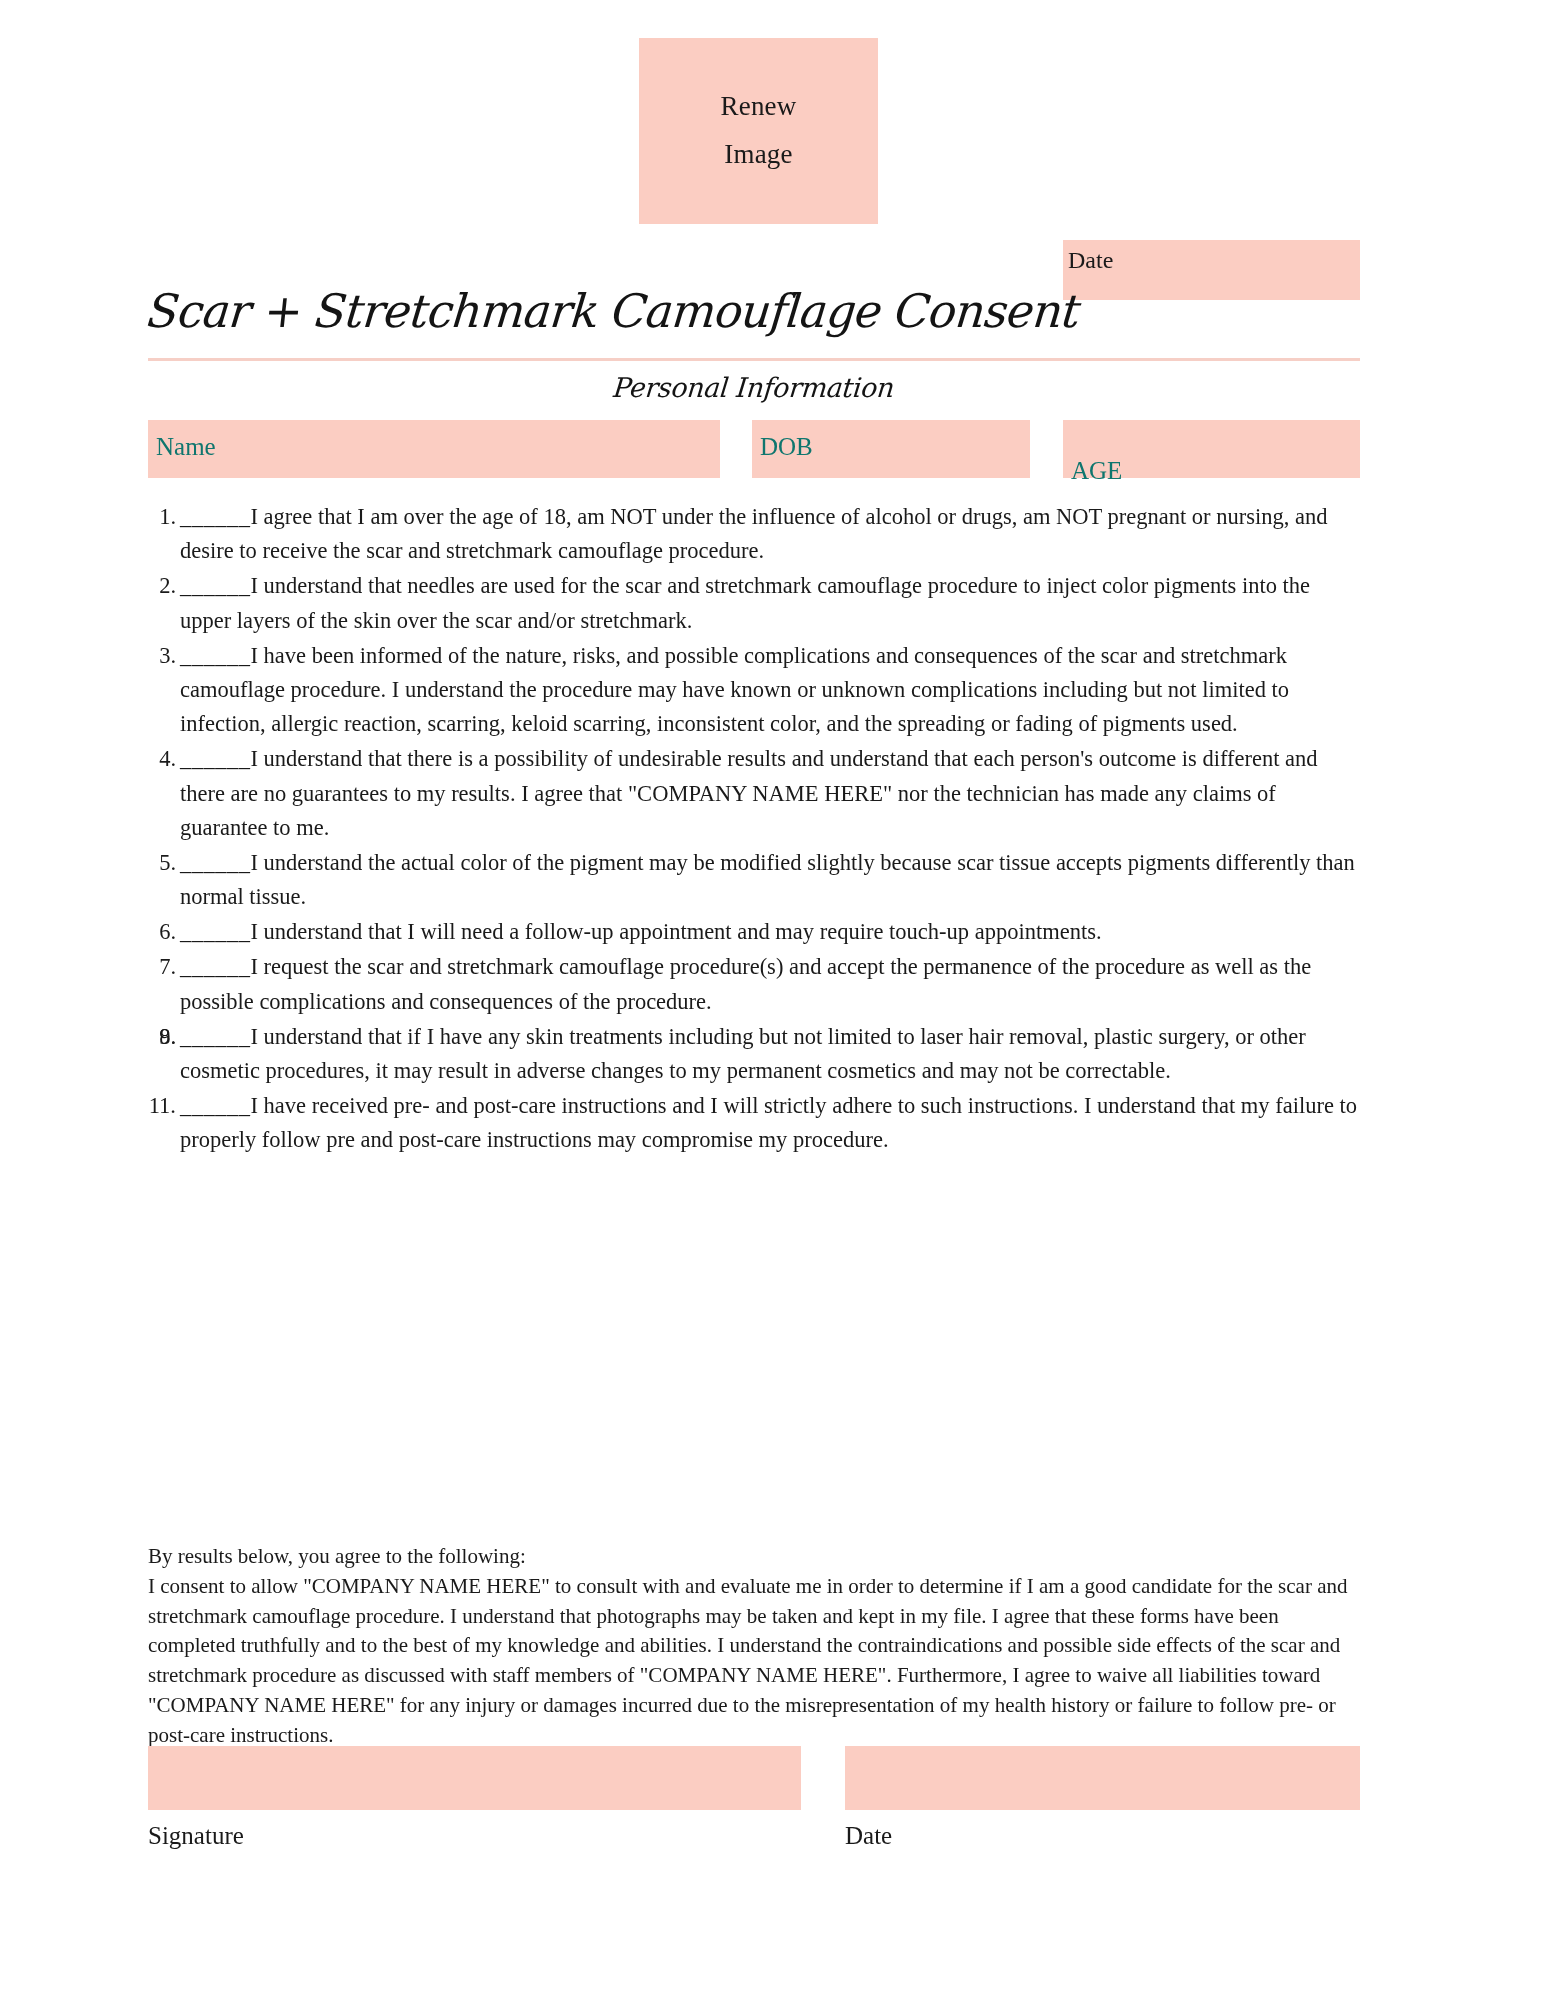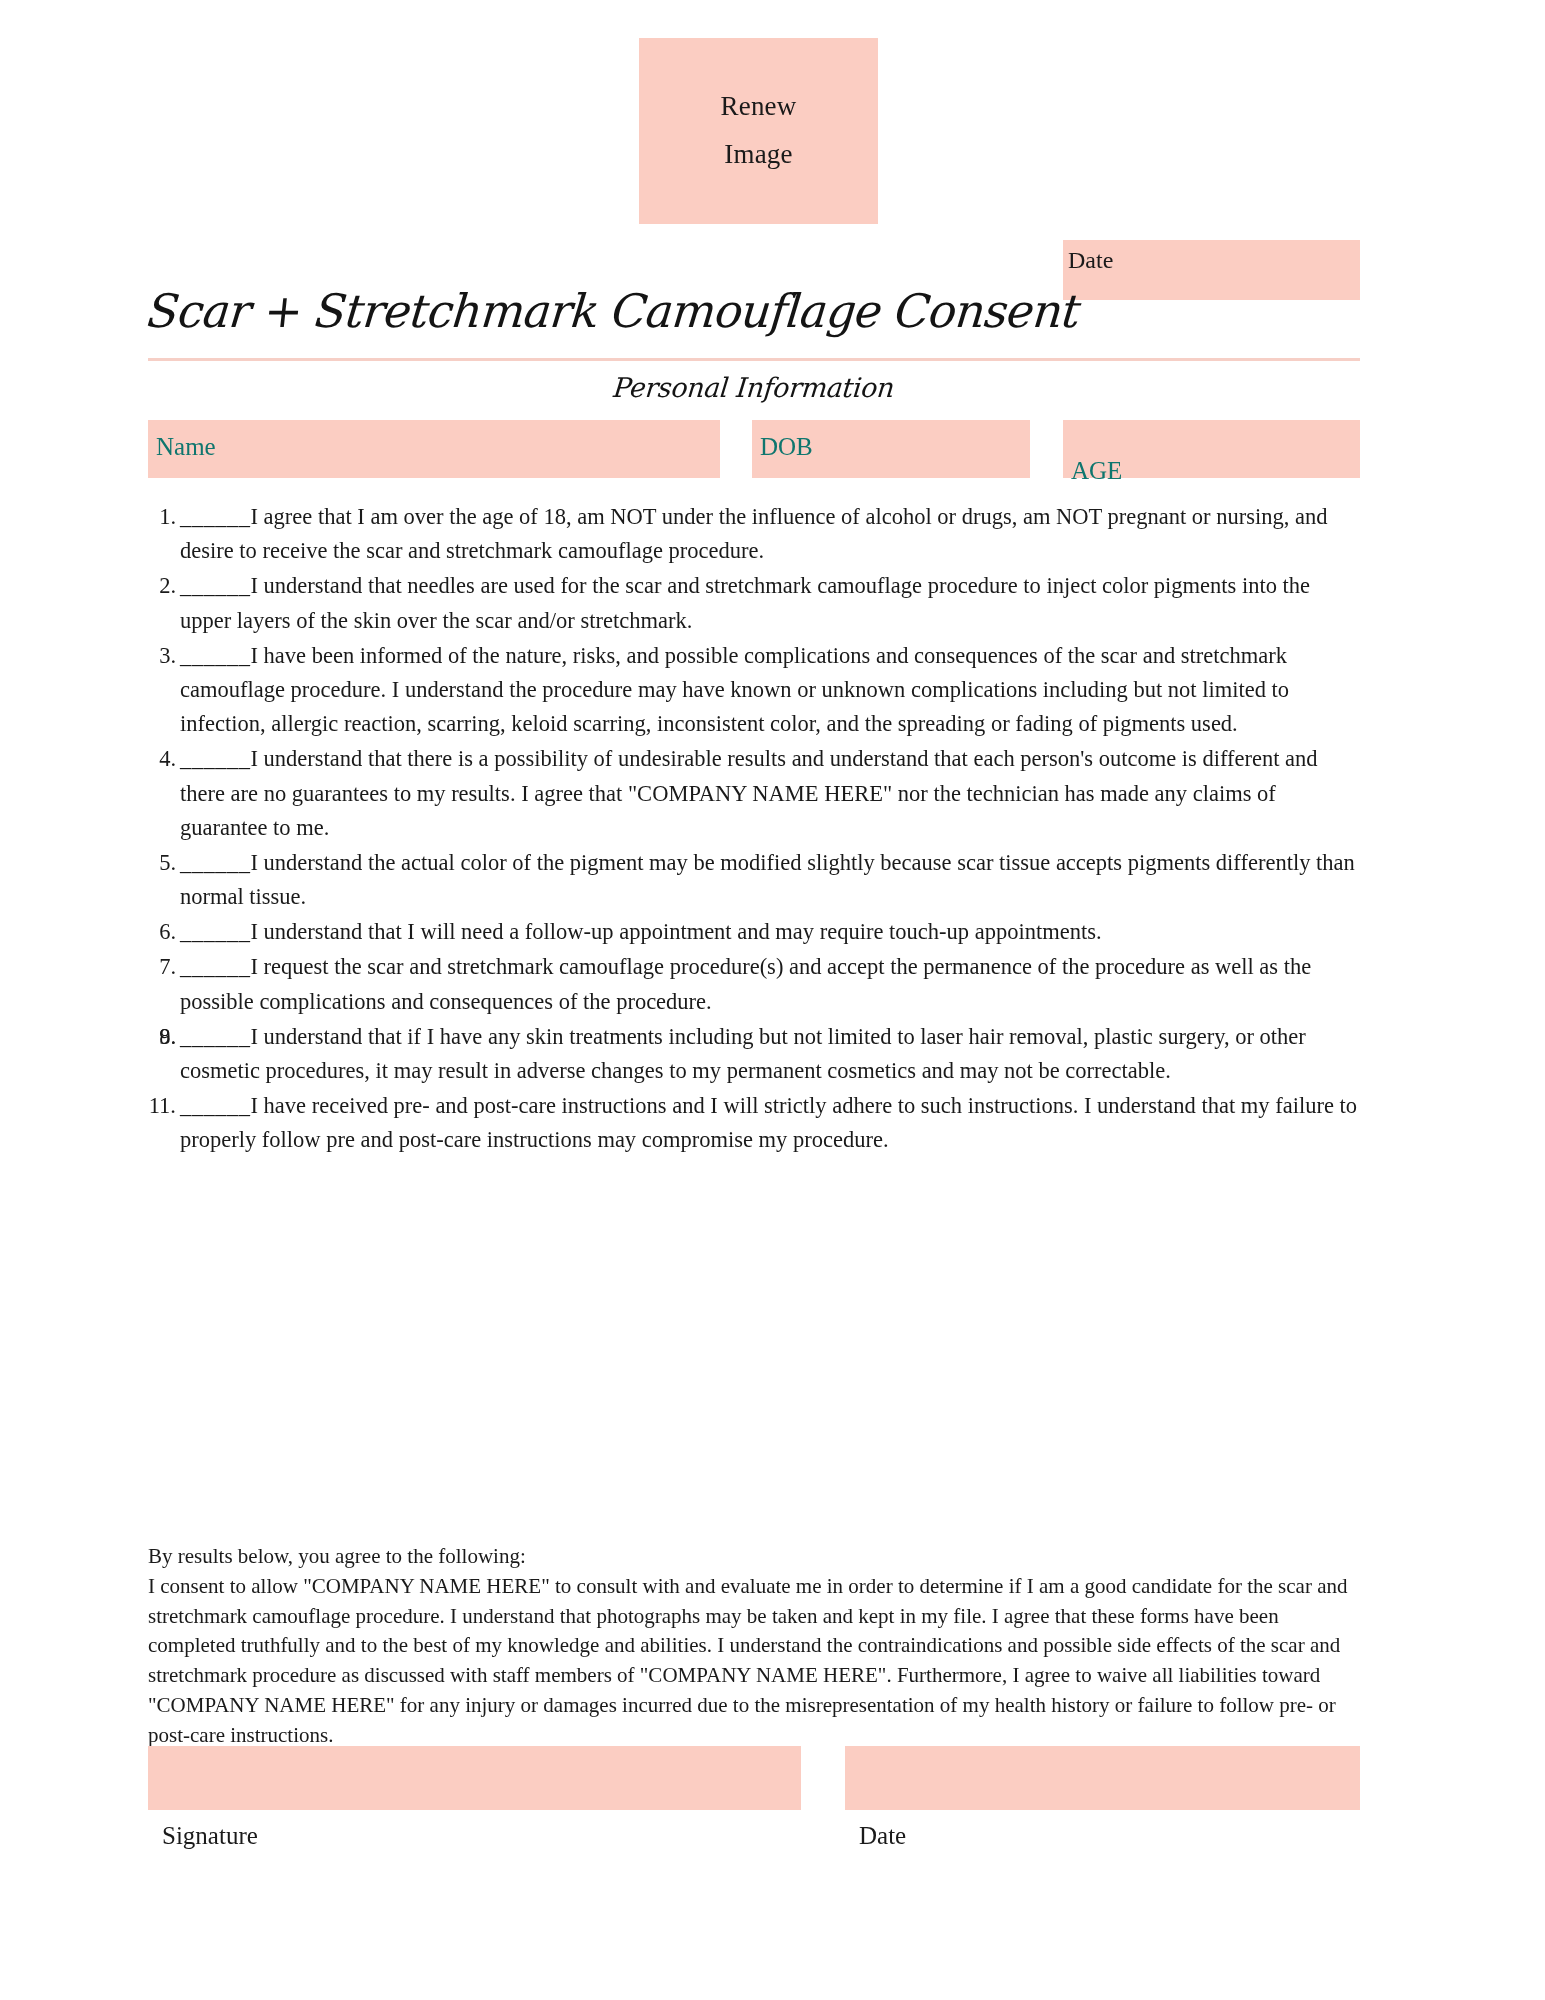--- a/index.html
+++ b/index.html
@@ -169,21 +169,20 @@
   
   .sig-box {
     position: absolute;
     background: #FBCDC2;
   }
   .sig-label {
     position: absolute;
     font-size: 25px;
     color: #1a1a1a;
     line-height: 1;
-    margin-left: 14px;
   }
   .b-sig   { left: 148px; top: 1746px; width: 653px; height: 64px; }
   .t-sig   { left: 148px; top: 1823px; }
   .b-date  { left: 845px; top: 1746px; width: 515px; height: 64px; }
   .t-date  { left: 845px; top: 1823px; }
 </style>
 </head>
 <body>
 
 <div class="page">

